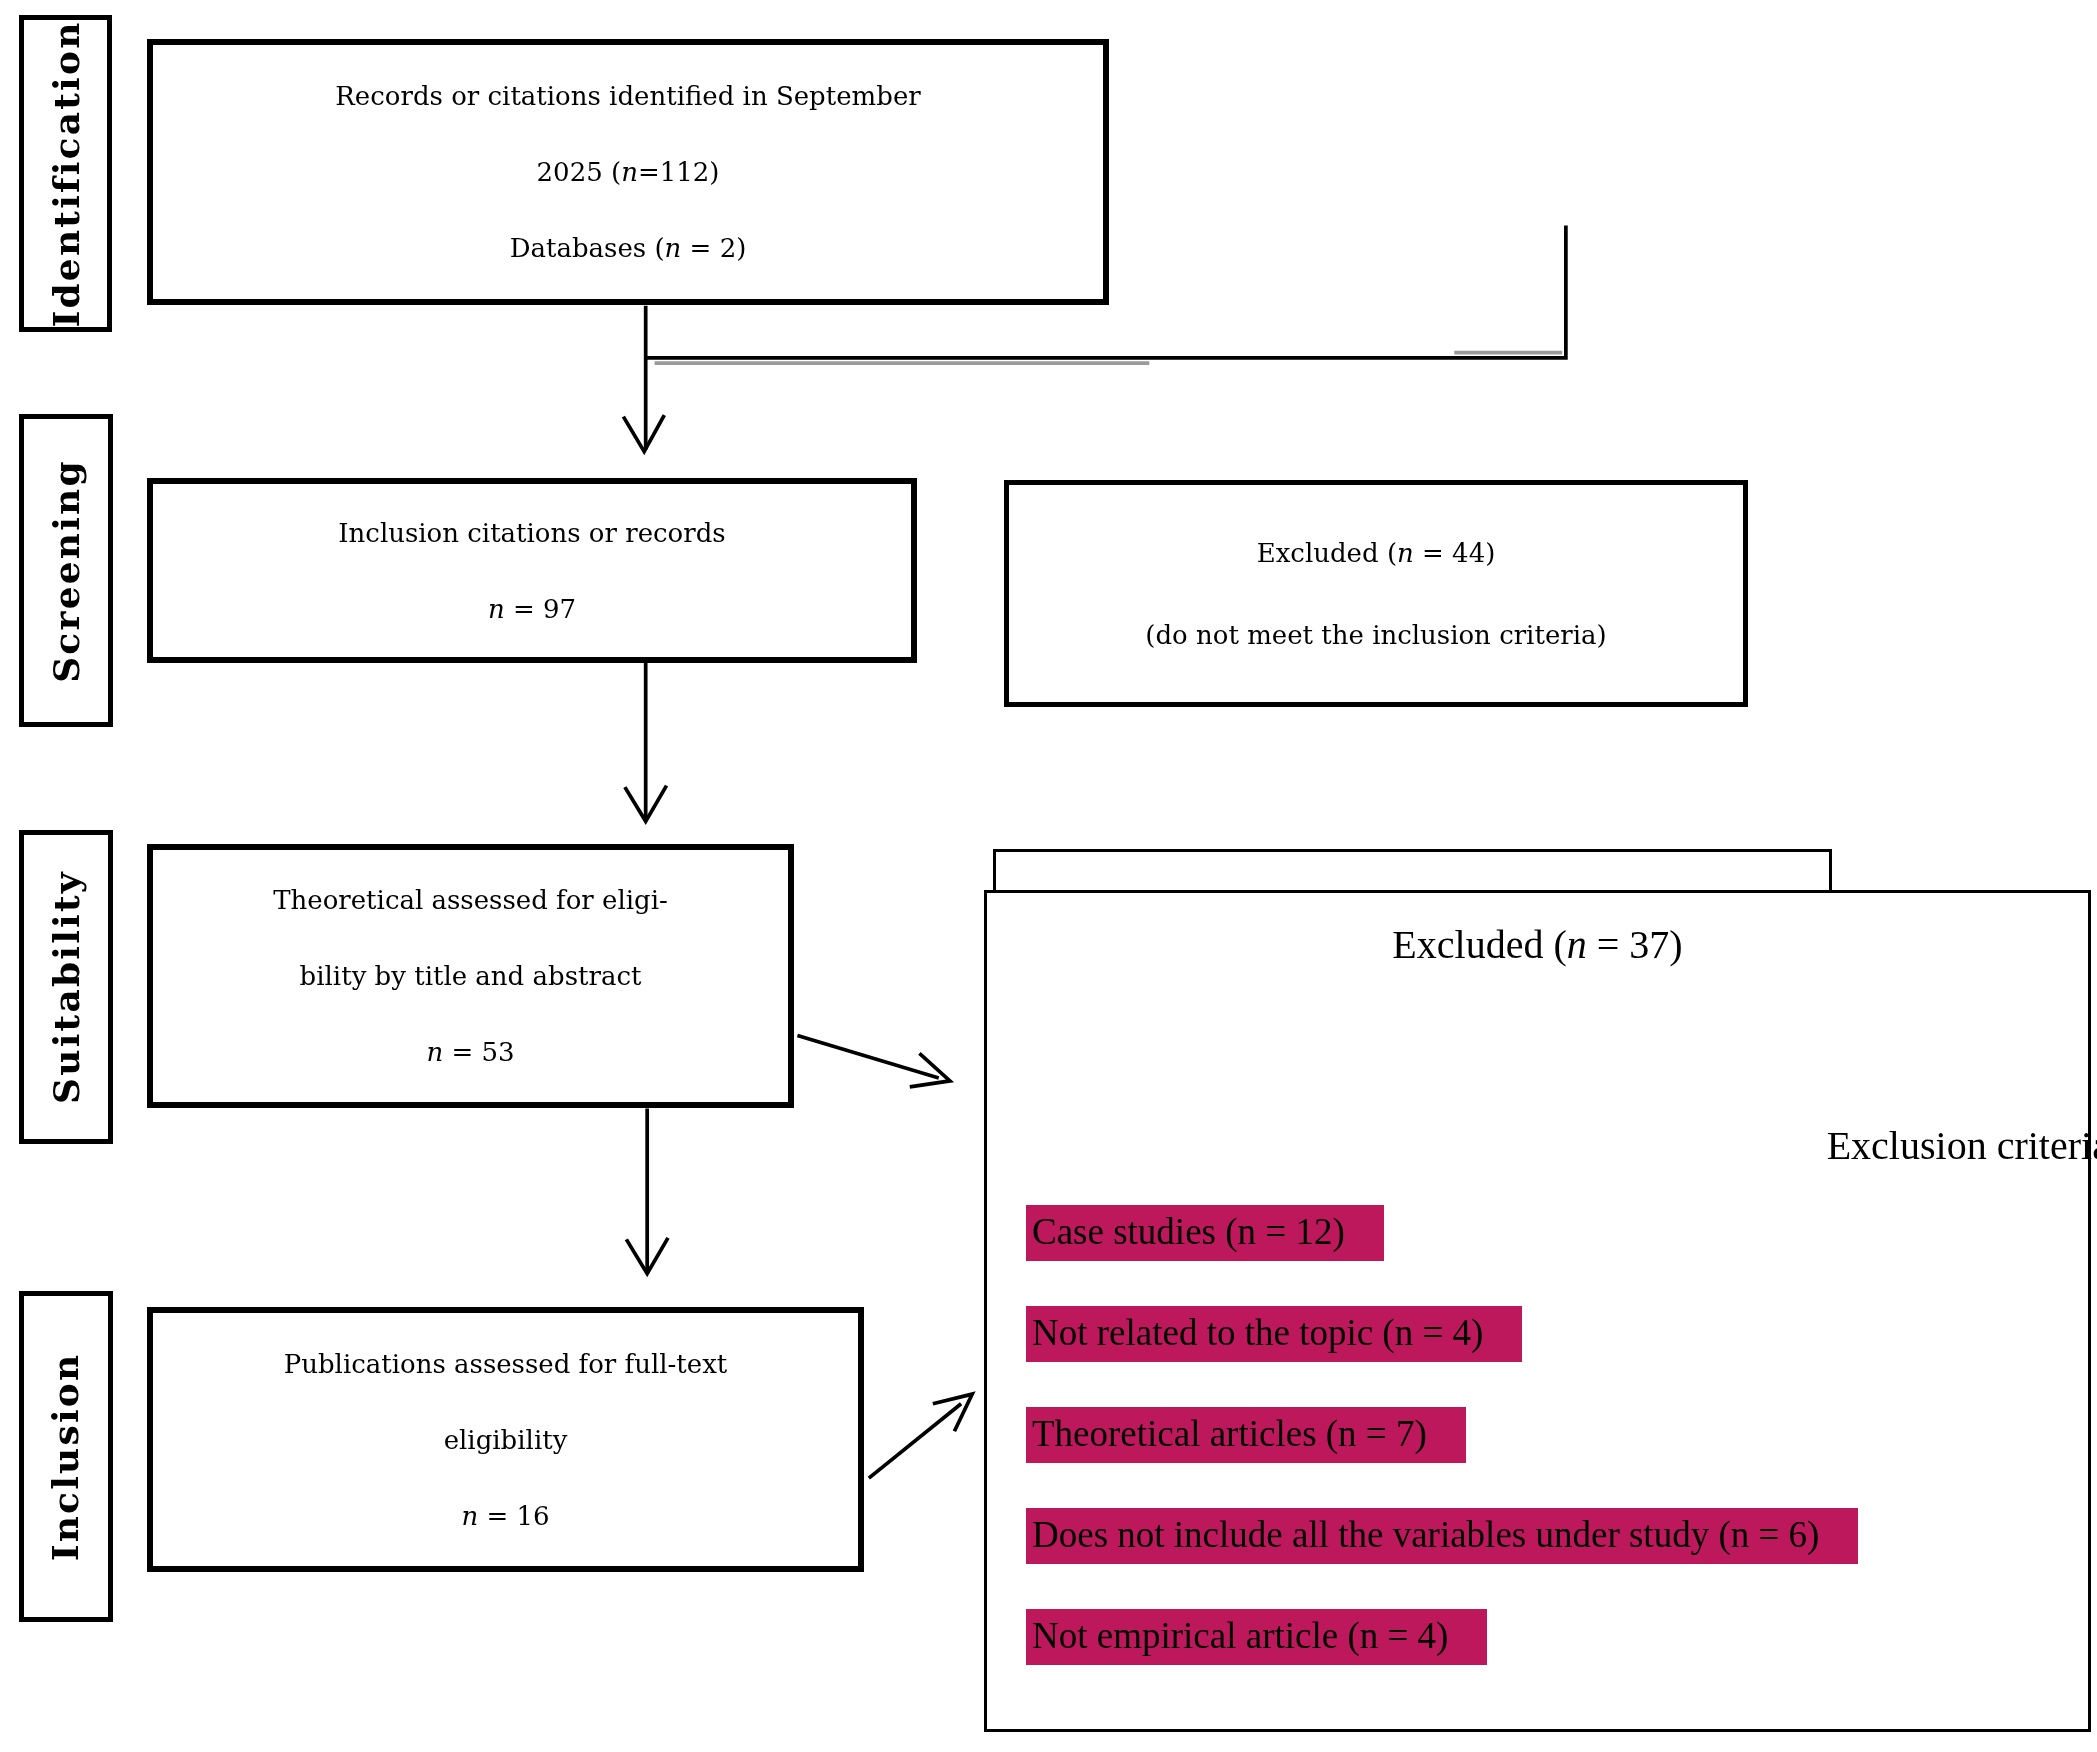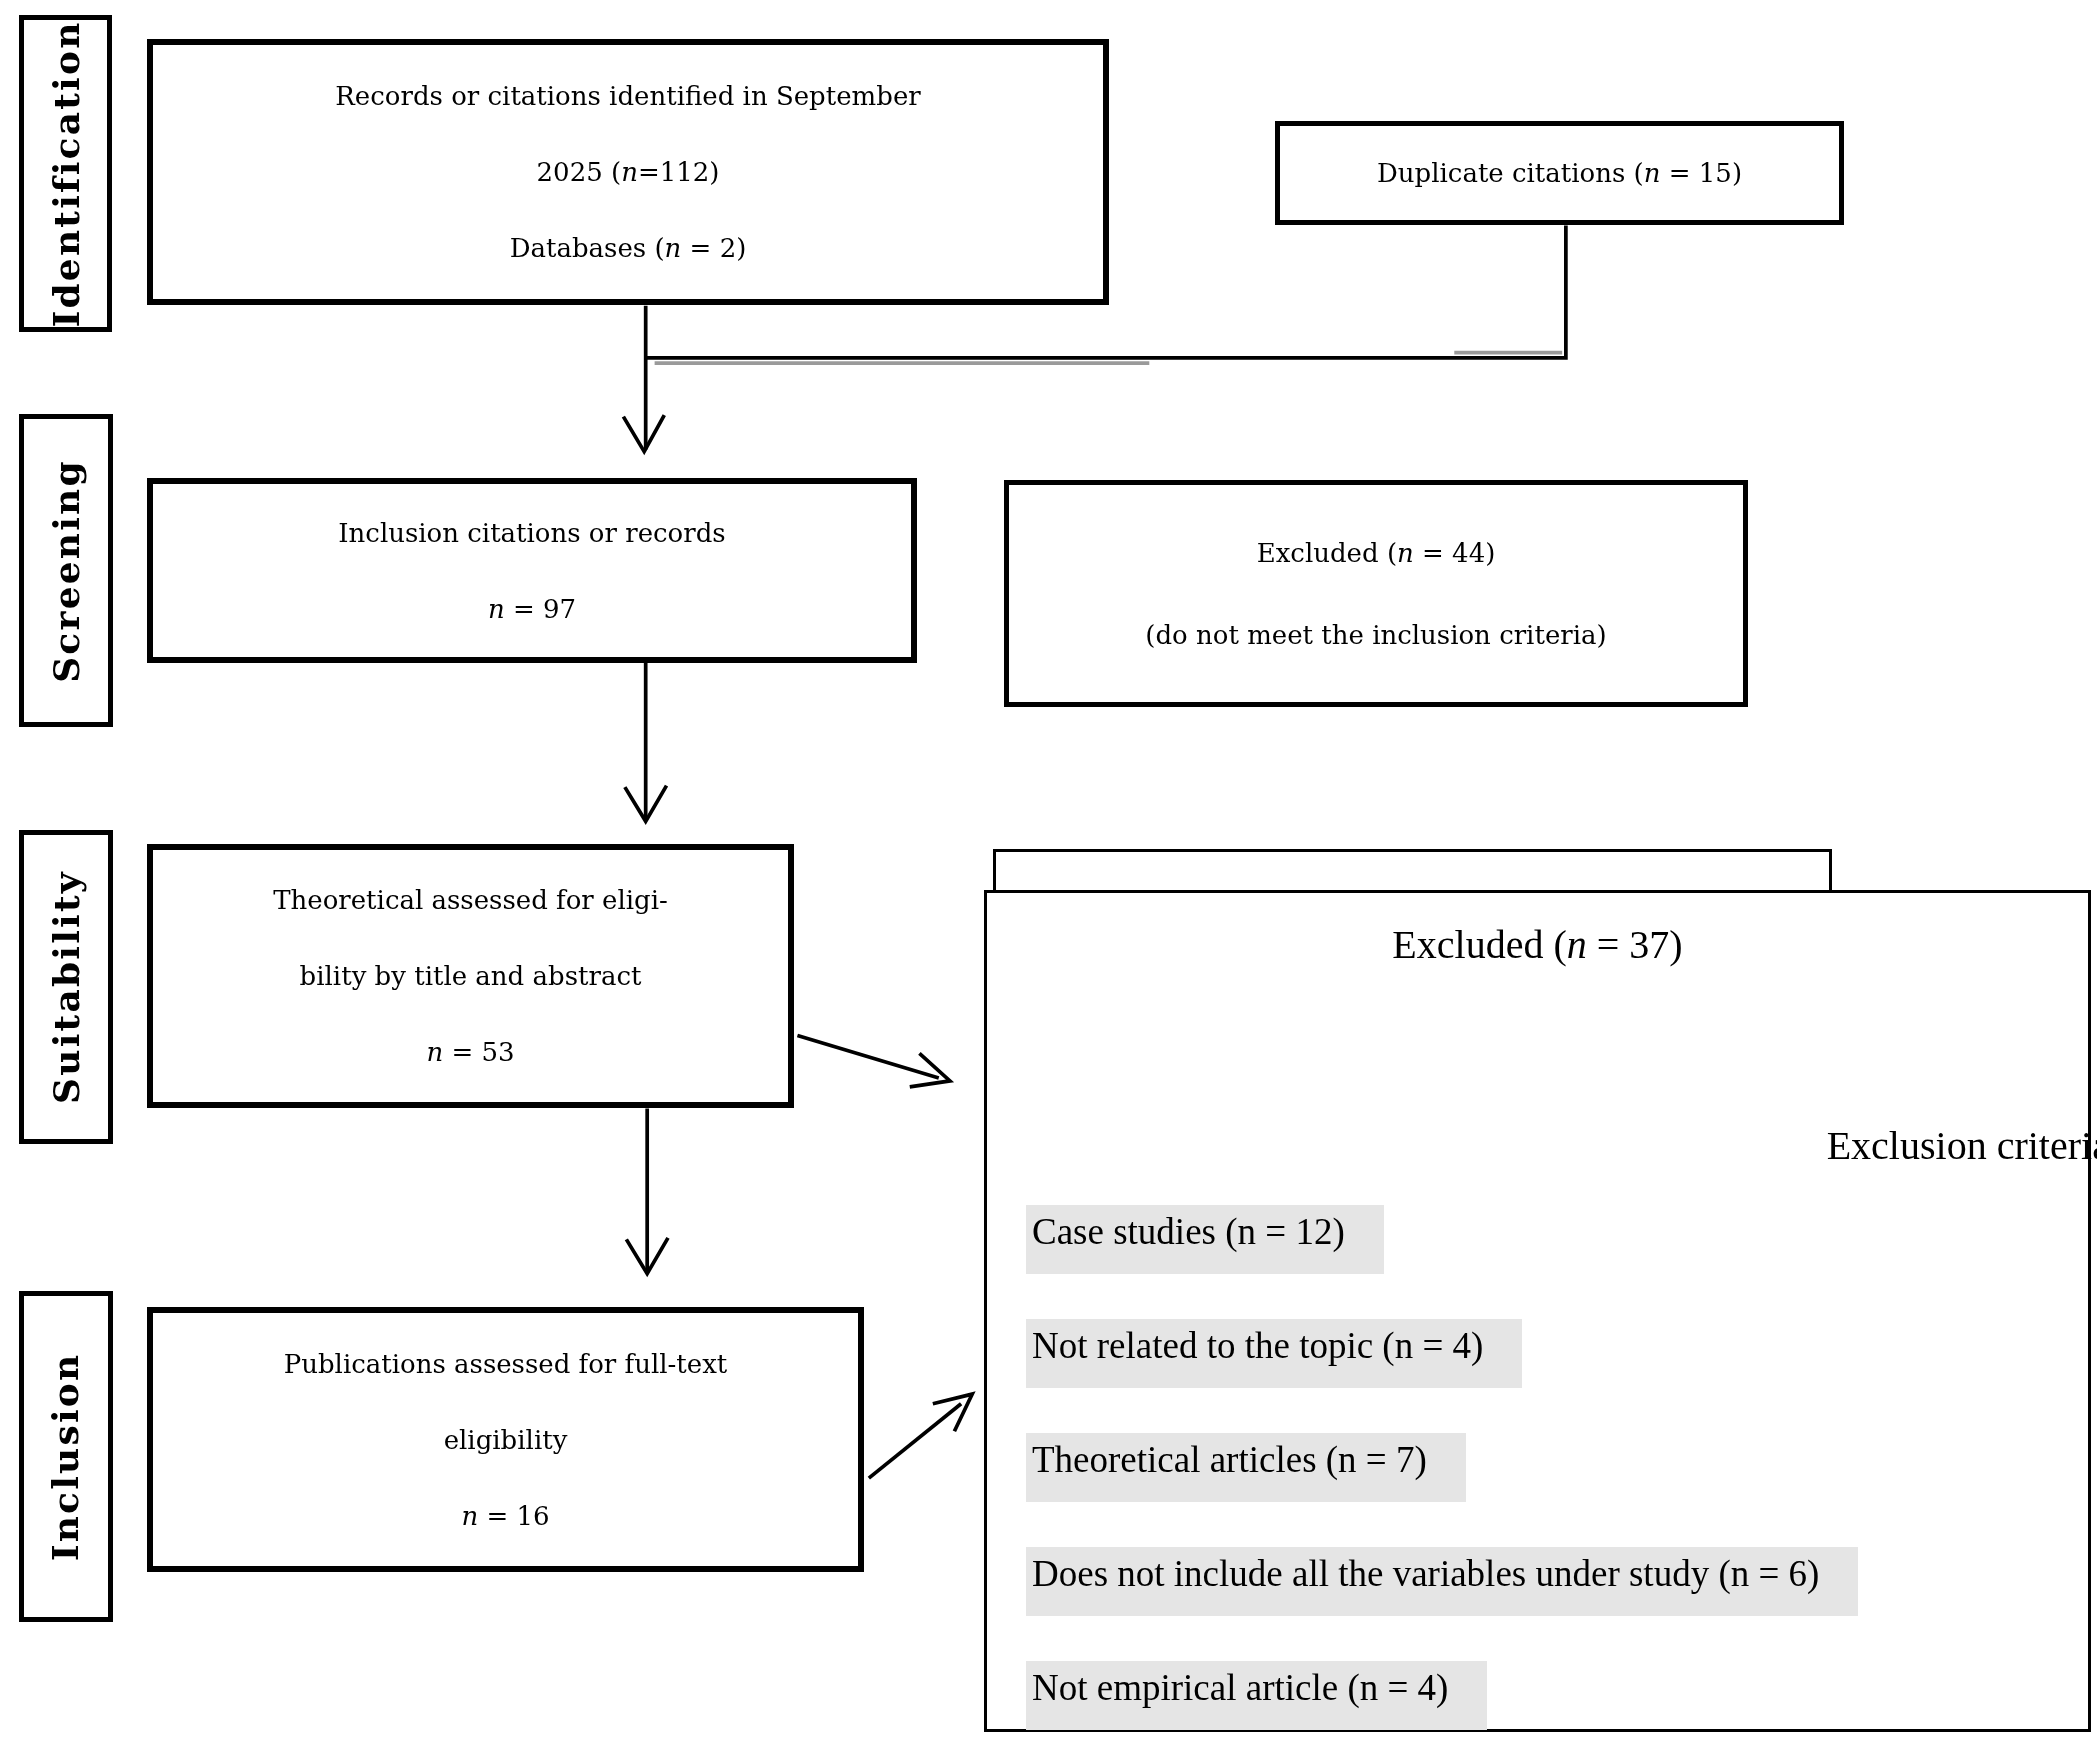--- a/index.html
+++ b/index.html
@@ -17,21 +17,21 @@
   .thinbox{border-width:5.2px;}
   .exc44 .bline{line-height:82px;}
   .bigbox{position:absolute;left:984px;top:890px;width:1101px;height:836px;
           border:3.7px solid #000;background:#fff;z-index:3;
           font-family:Liberation Serif, serif;font-size:40px;}
   .behindbox{position:absolute;left:993px;top:849px;width:833px;height:89px;
              border:3.7px solid #000;background:#fff;z-index:2;}
   .bigtitle{position:absolute;top:28px;left:0;width:100%;text-align:center;}
   .bigsub{position:absolute;top:229px;left:0;width:100%;text-align:right;margin-left:33px;}
   .criteria{position:absolute;top:312px;left:39px;right:22px;font-size:37px;}
-  .crit{display:table;background:#e5e5e5;line-height:54px;padding:0 39px 15px 6px;
+  .crit{display:table;background:#be185d;line-height:54px;padding:0 39px 2px 6px;
         margin-bottom:45px;white-space:nowrap;}
 </style>
 </head>
 <body>
 
 <div class="canvas">
 
   <svg class="connectors" width="2097" height="1752" viewBox="0 0 2819 2355">
     <g stroke="#000" stroke-width="5" fill="none">
 
@@ -69,23 +69,20 @@
   <div class="sidebox" style="left:18.6px;top:1291px;width:84px;height:321px;">
     <span class="rot">Inclusion</span>
   </div>
 
   <div class="fbox" style="left:147px;top:39px;width:950px;height:254px;">
     <div class="bline">Records or citations identified in September</div>
     <div class="bline">2025 (<i>n</i>=112)</div>
     <div class="bline">Databases (<i>n</i> = 2)</div>
   </div>
 
-  <div class="fbox thinbox" style="left:1275px;top:121px;width:559px;height:94px;">
-    <div class="bline">Duplicate citations (<i>n</i> = 15)</div>
-  </div>
 
   <div class="fbox" style="left:147px;top:478px;width:758px;height:173px;">
     <div class="bline">Inclusion citations or records</div>
     <div class="bline"><i>n</i> = 97</div>
   </div>
 
   <div class="fbox thinbox exc44" style="left:1004px;top:480px;width:734px;height:217px;">
     <div class="bline">Excluded (<i>n</i> = 44)</div>
     <div class="bline">(do not meet the inclusion criteria)</div>
   </div>

